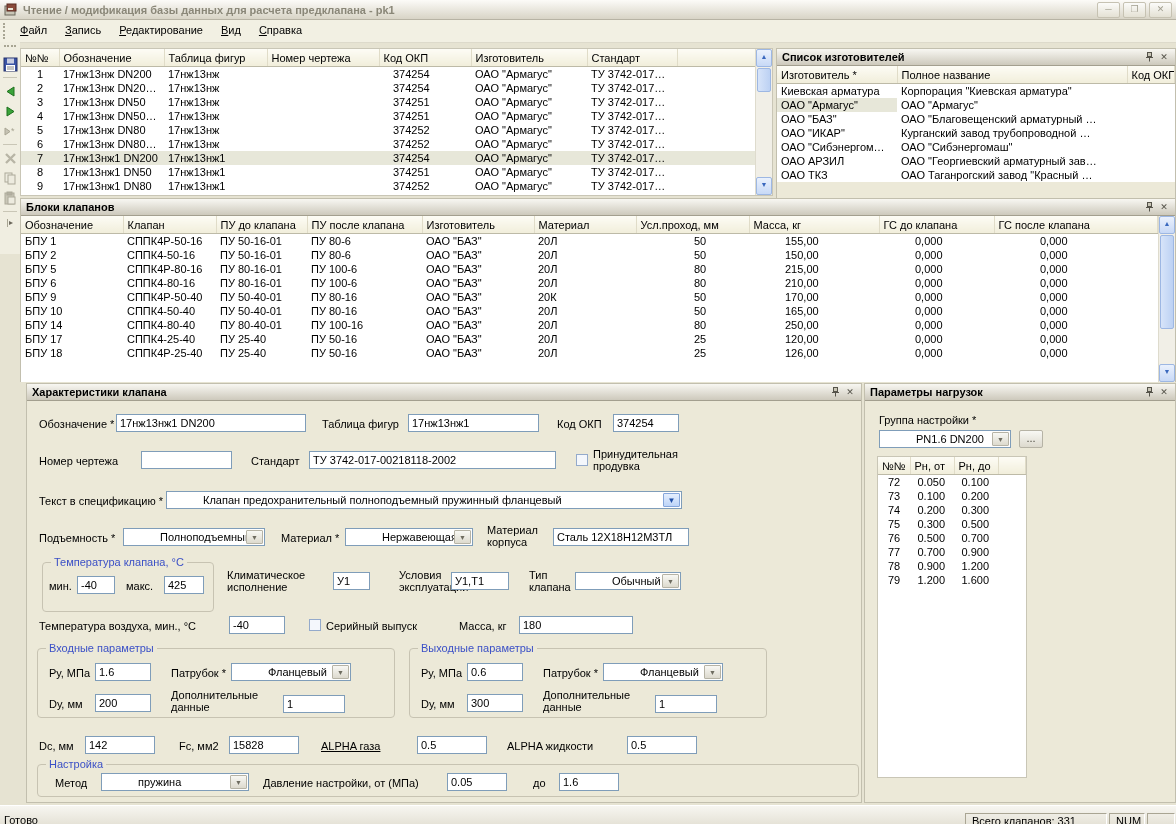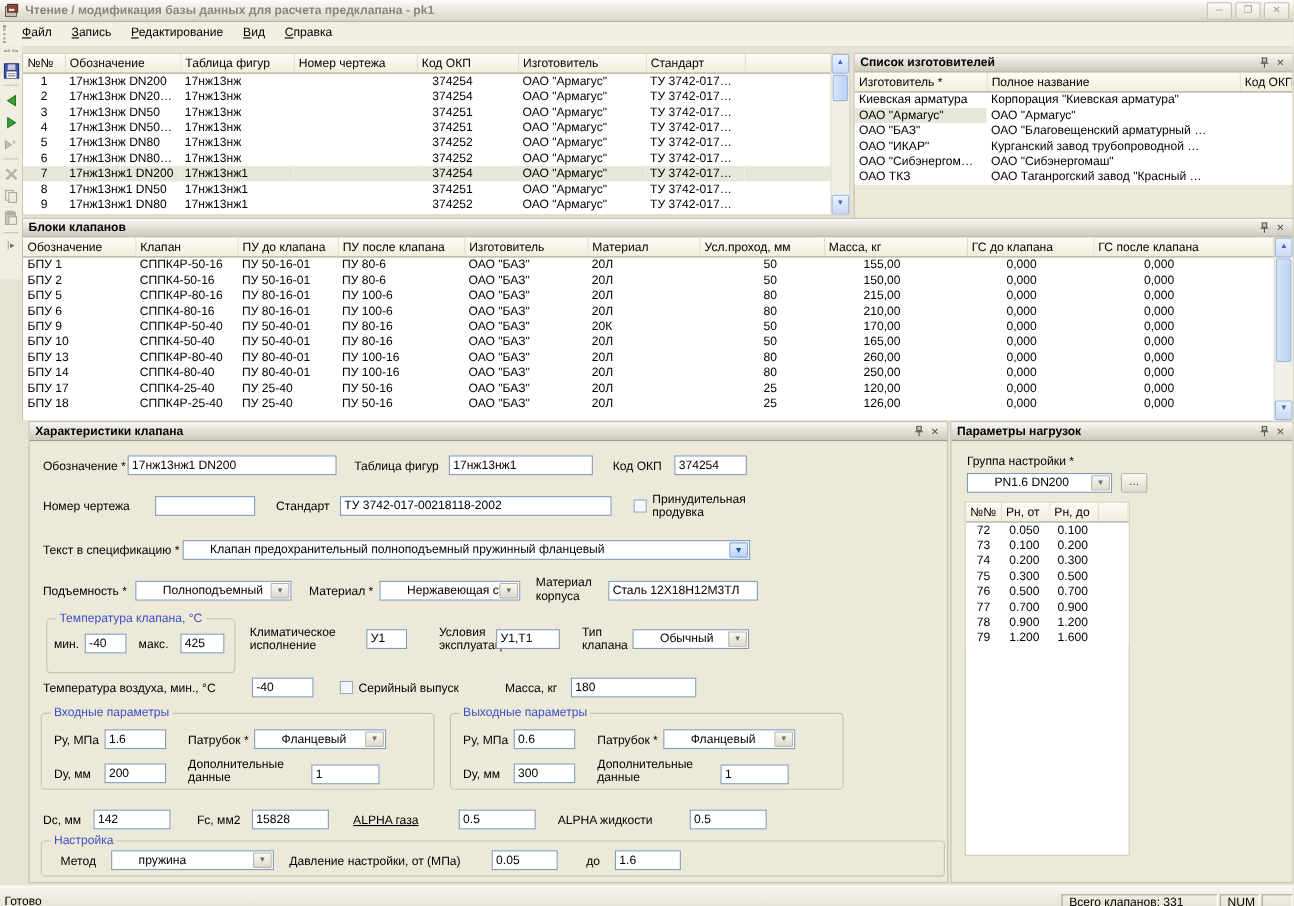--- a/index.html
+++ b/index.html
@@ -59,21 +59,21 @@
   .vscroll{position:absolute;width:17px;background:#F1EFE7;border-left:1px solid #DEDBCD;box-sizing:border-box;}
   .sb-btn{height:16px;background:linear-gradient(#EAF1FD,#C8D9F6);border:1px solid #9DB7E3;
     border-radius:2px;color:#3A68BE;font-size:7px;text-align:center;line-height:14px;margin:0;}
   .sb-thumb{background:linear-gradient(90deg,#D7E4F9,#BCD1F3);border:1px solid #9DB7E3;border-radius:2px;margin:1px 1px;}
   
   .lbl{position:absolute;white-space:nowrap;}
   .lbl2{position:absolute;white-space:normal;line-height:12px;}
   .inp{position:absolute;height:18px;border:1px solid #7F9DB9;background:#fff;
     font:inherit;padding:0 3px;box-sizing:border-box;}
   .combo{position:absolute;height:18px;border:1px solid #7F9DB9;background:#fff;box-sizing:border-box;}
-  .combo .cval{position:absolute;left:8px;top:2px;right:18px;white-space:nowrap;overflow:hidden;padding-left:16px;}
+  .combo .cval{position:absolute;left:20px;top:2px;right:18px;white-space:nowrap;overflow:hidden;padding-left:16px;}
   .cbtn{position:absolute;right:1px;top:1px;bottom:1px;width:15px;
     background:linear-gradient(#F8F8F4,#DDDACE);border:1px solid #B6B3A5;border-radius:1px;
     color:#6E6C60;font-size:7px;text-align:center;line-height:13px;}
   .cbtn.blue{background:linear-gradient(#E4EEFE,#BDD4F8);border-color:#85A6DB;color:#1F4FA8;font-size:8px;}
   .dots-btn{position:absolute;height:18px;background:linear-gradient(#F8F8F4,#DDDACE);
     border:1px solid #B6B3A5;border-radius:2px;text-align:center;line-height:14px;color:#4A483E;box-sizing:border-box;}
   .chk{position:absolute;width:12px;height:12px;background:#F4F7FC;border:1px solid #94AACB;box-sizing:border-box;}
   .gbox{position:absolute;border:1px solid #C7C3B2;border-radius:4px;box-sizing:border-box;}
   .gcap{position:absolute;top:-7px;left:8px;background:#ECE9D8;padding:0 3px;color:#3B50C6;white-space:nowrap;}
   
@@ -331,20 +331,25 @@
           <td>ОАО "ИКАР"</td>
           <td>Курганский завод трубопроводной …</td>
           <td></td>
         </tr>
         <tr>
           <td>ОАО "Сибэнергом…</td>
           <td>ОАО "Сибэнергомаш"</td>
           <td></td>
         </tr>
         <tr>
+          <td>ОАО АРЗИЛ</td>
+          <td>ОАО "Георгиевский арматурный зав…</td>
+          <td></td>
+        </tr>
+        <tr>
           <td>ОАО ТКЗ</td>
           <td>ОАО Таганрогский завод "Красный …</td>
           <td></td>
         </tr>
       </tbody>
   </table>
 </div>
 
 <div class="panel" style="left:20px;top:198px;width:1156px;height:184px;">
   <div class="phdr">
@@ -454,32 +459,20 @@
             <td>ПУ 50-40-01</td>
             <td>ПУ 80-16</td>
             <td>ОАО "БАЗ"</td>
             <td>20Л</td>
             <td>50</td>
             <td>165,00</td>
             <td>0,000</td>
             <td>0,000</td>
           </tr>
           <tr>
-            <td>БПУ 13</td>
-            <td>СППК4Р-80-40</td>
-            <td>ПУ 80-40-01</td>
-            <td>ПУ 100-16</td>
-            <td>ОАО "БАЗ"</td>
-            <td>20Л</td>
-            <td>80</td>
-            <td>260,00</td>
-            <td>0,000</td>
-            <td>0,000</td>
-          </tr>
-          <tr>
             <td>БПУ 14</td>
             <td>СППК4-80-40</td>
             <td>ПУ 80-40-01</td>
             <td>ПУ 100-16</td>
             <td>ОАО "БАЗ"</td>
             <td>20Л</td>
             <td>80</td>
             <td>250,00</td>
             <td>0,000</td>
             <td>0,000</td>

